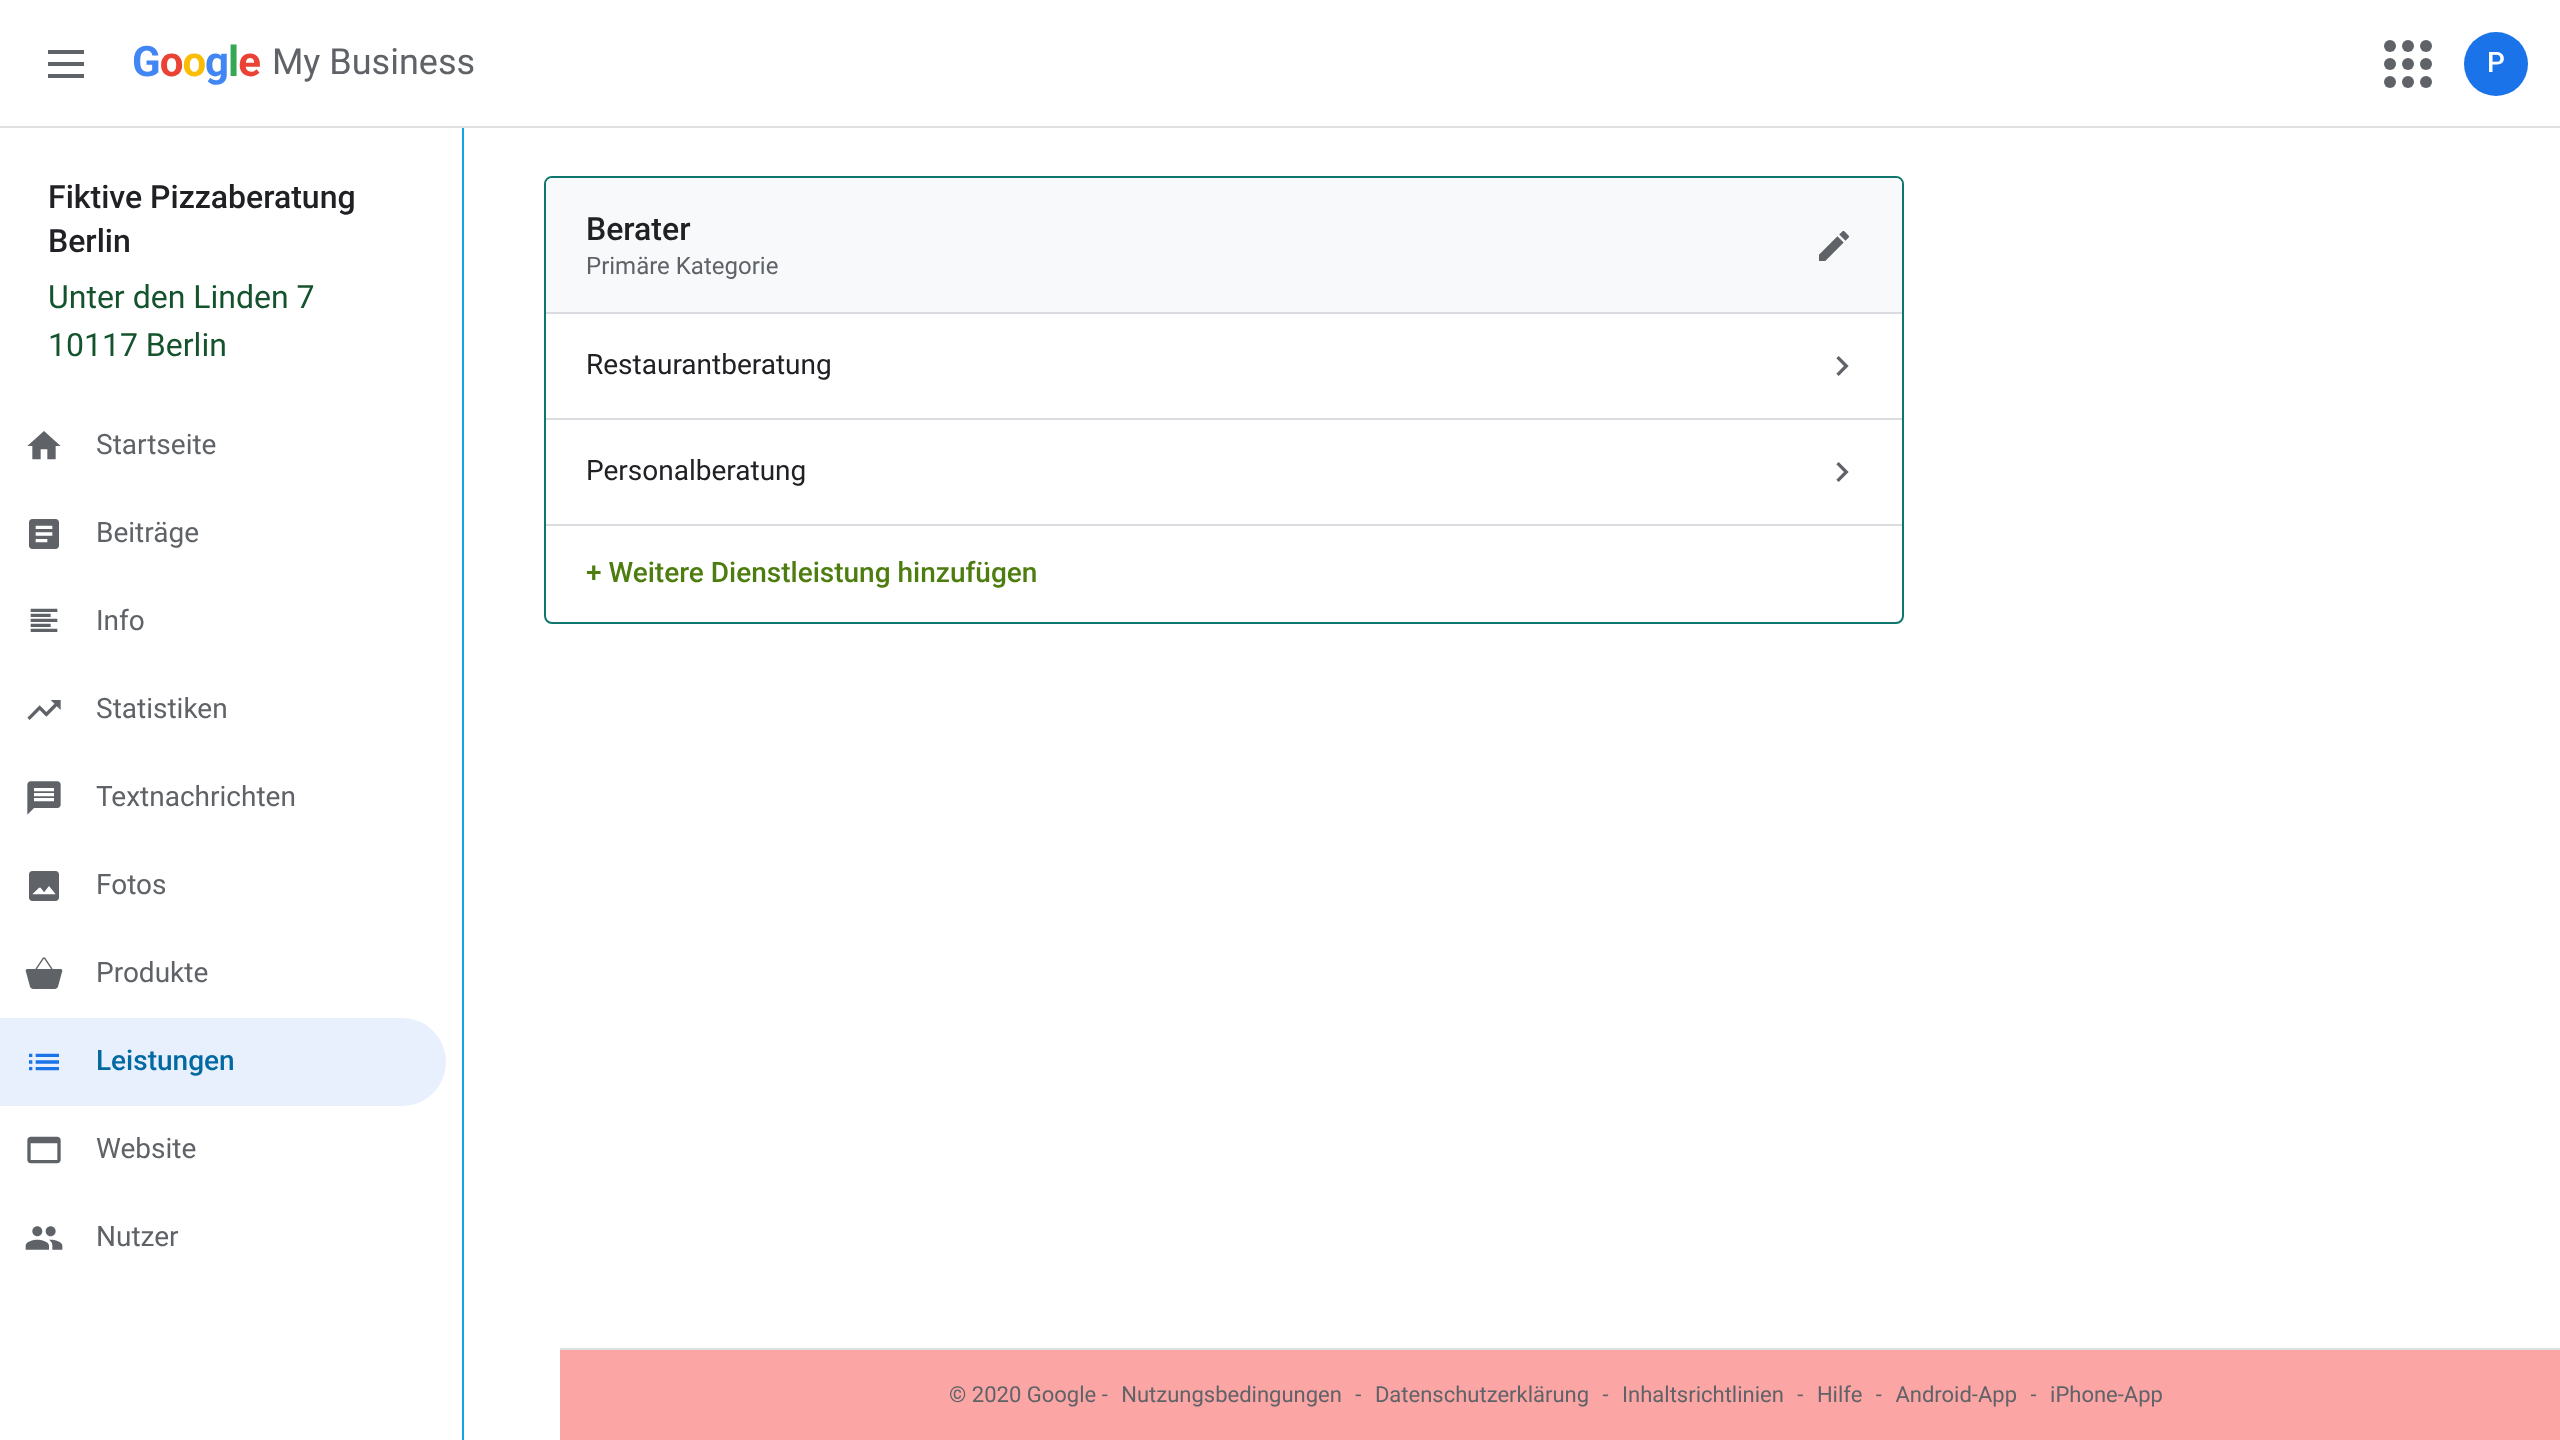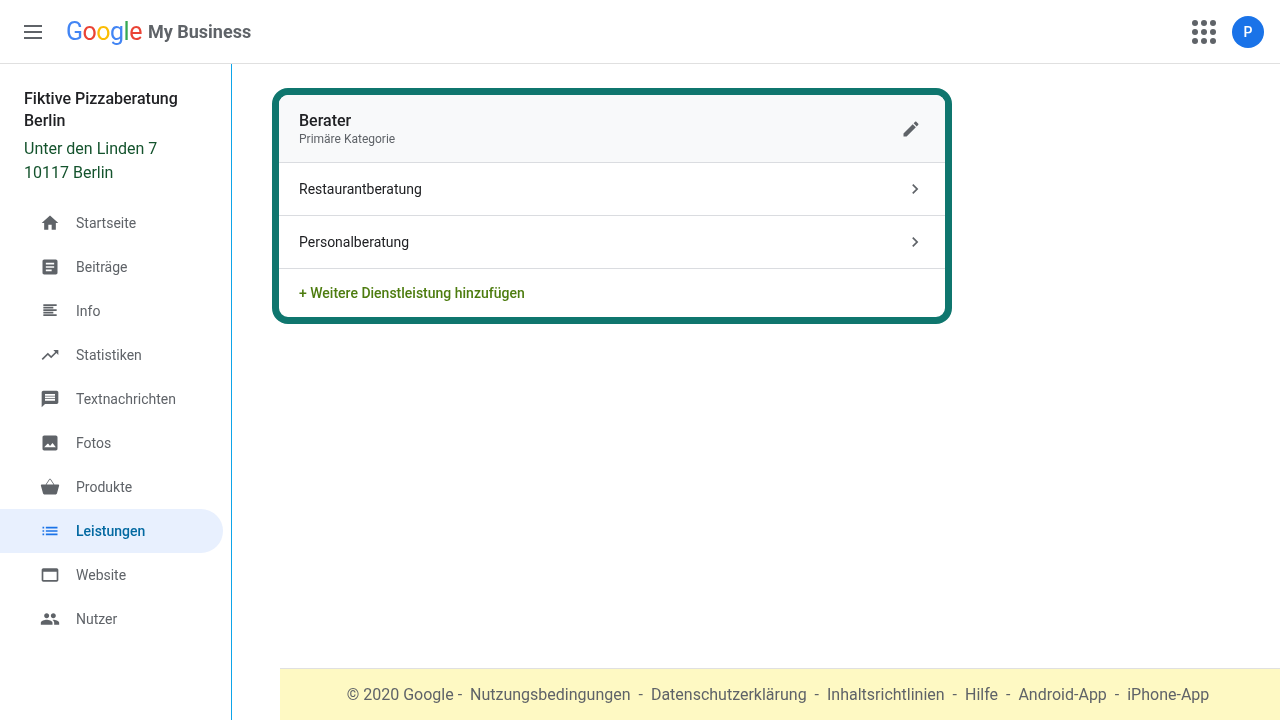--- a/index.html
+++ b/index.html
@@ -15,26 +15,26 @@
       border-bottom: 1px solid #e0e0e0;
       position: fixed;
       top: 0; left: 0; right: 0;
       background: #fff;
       z-index: 100;
     }
     .header-left { display: flex; align-items: center; gap: 16px; }
     .hamburger-icon { cursor: pointer; display: flex; flex-direction: column; gap: 4px; padding: 8px; }
     .hamburger-icon span { display: block; width: 18px; height: 2px; background: #5f6368; }
     .logo { display: flex; align-items: center; gap: 4px; }
-    .logo-google { font-size: 25px; font-weight: 400; letter-spacing: -0.5px; }
+    .logo-google { font-size: 21px; font-weight: 700; letter-spacing: -0.5px; }
     .g-blue { color: #4285F4; }
     .g-red { color: #EA4335; }
     .g-yellow { color: #FBBC04; }
     .g-green { color: #34A853; }
-    .logo-text { font-size: 18px; color: #5f6368; font-weight: 700; margin-left: 2px; }
+    .logo-text { font-size: 18px; color: #5f6368; font-weight: 400; margin-left: 2px; }
     .header-right { display: flex; align-items: center; gap: 8px; }
     .apps-icon { width: 40px; height: 40px; display: flex; align-items: center; justify-content: center; cursor: pointer; border-radius: 50%; }
     .apps-grid { display: grid; grid-template-columns: repeat(3,6px); gap: 3px; }
     .apps-dot { width: 6px; height: 6px; background: #5f6368; border-radius: 50%; }
     .avatar { width: 32px; height: 32px; border-radius: 50%; background: #1a73e8; color: #fff; display: flex; align-items: center; justify-content: center; font-size: 14px; font-weight: 500; cursor: pointer; }
 
     
     .layout { display: flex; margin-top: 64px; height: calc(720px - 64px); }
 
     
@@ -46,21 +46,21 @@
       padding: 16px 0;
     }
     .business-info { padding: 8px 24px 16px; }
     .business-name { font-size: 16px; font-weight: 500; color: #202124; line-height: 1.4; }
     .business-address { font-size: 16px; color: #14532d; margin-top: 4px; line-height: 1.5; }
 
     .nav-item {
       display: flex;
       align-items: center;
       gap: 16px;
-      padding: 12px 40px;
+      padding: 12px 12px;
       cursor: pointer;
       color: #5f6368;
       font-size: 14px;
       border-radius: 0 24px 24px 0;
       margin-right: 8px;
       transition: background 0.15s;
     }
     .nav-item.active { background: #e8f0fe; color: #0369a1; font-weight: 500; }
     .nav-item.active .nav-icon { color: #1a73e8; }
     .nav-icon { width: 20px; height: 20px; display: flex; align-items: center; justify-content: center; flex-shrink: 0; }
@@ -68,22 +68,22 @@
 
     
     .main {
       flex: 1;
       padding: 24px 40px;
       overflow-y: auto;
     }
 
     
     .category-card {
-      border: 7px solid #0f766e;
-      border-radius: 16px;
+      border: 1px solid #0f766e;
+      border-radius: 4px;
       overflow: hidden;
       margin-bottom: 16px;
       max-width: 680px;
     }
     .category-header {
       display: flex;
       align-items: center;
       justify-content: space-between;
       padding: 16px 20px;
       background: #f8f9fa;
@@ -130,28 +130,28 @@
       cursor: pointer;
       background: #fff;
       max-width: 480px;
       width: 100%;
     }
 
     
     .footer {
       text-align: center;
       padding: 16px;
-      font-size: 16px;
+      font-size: 11px;
       color: #5f6368;
       border-top: 1px solid #e0e0e0;
       position: fixed;
       bottom: 0;
       left: 280px;
       right: 0;
-      background: #fef9c3;
+      background: #fca5a5;
     }
     .footer a { color: #5f6368; text-decoration: none; margin: 0 4px; }
 
     
     svg { display: block; }
   </style>
 </head>
 <body>
 
 <header class="header">

